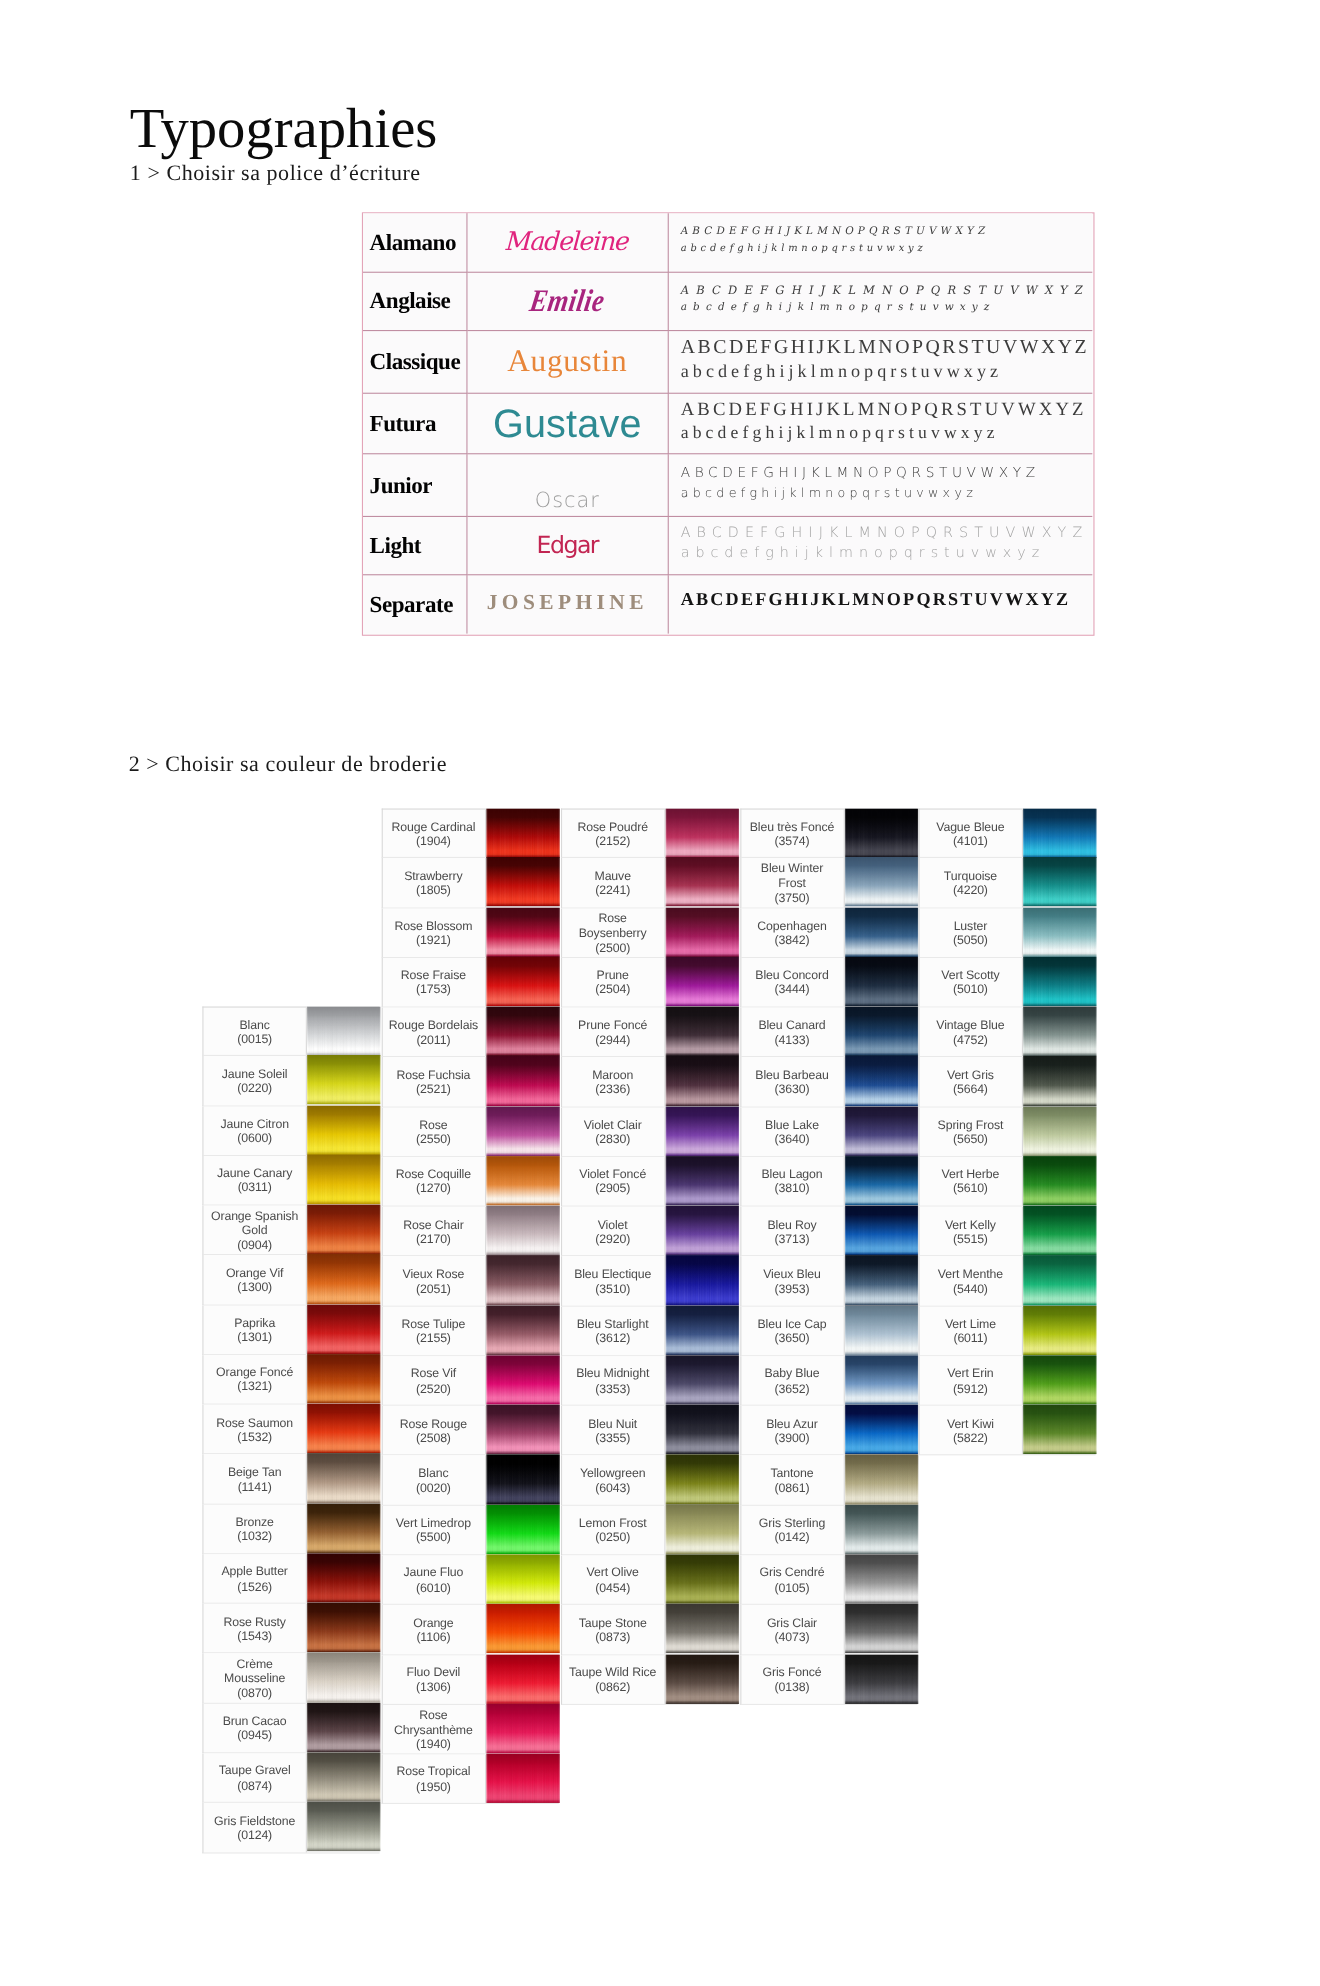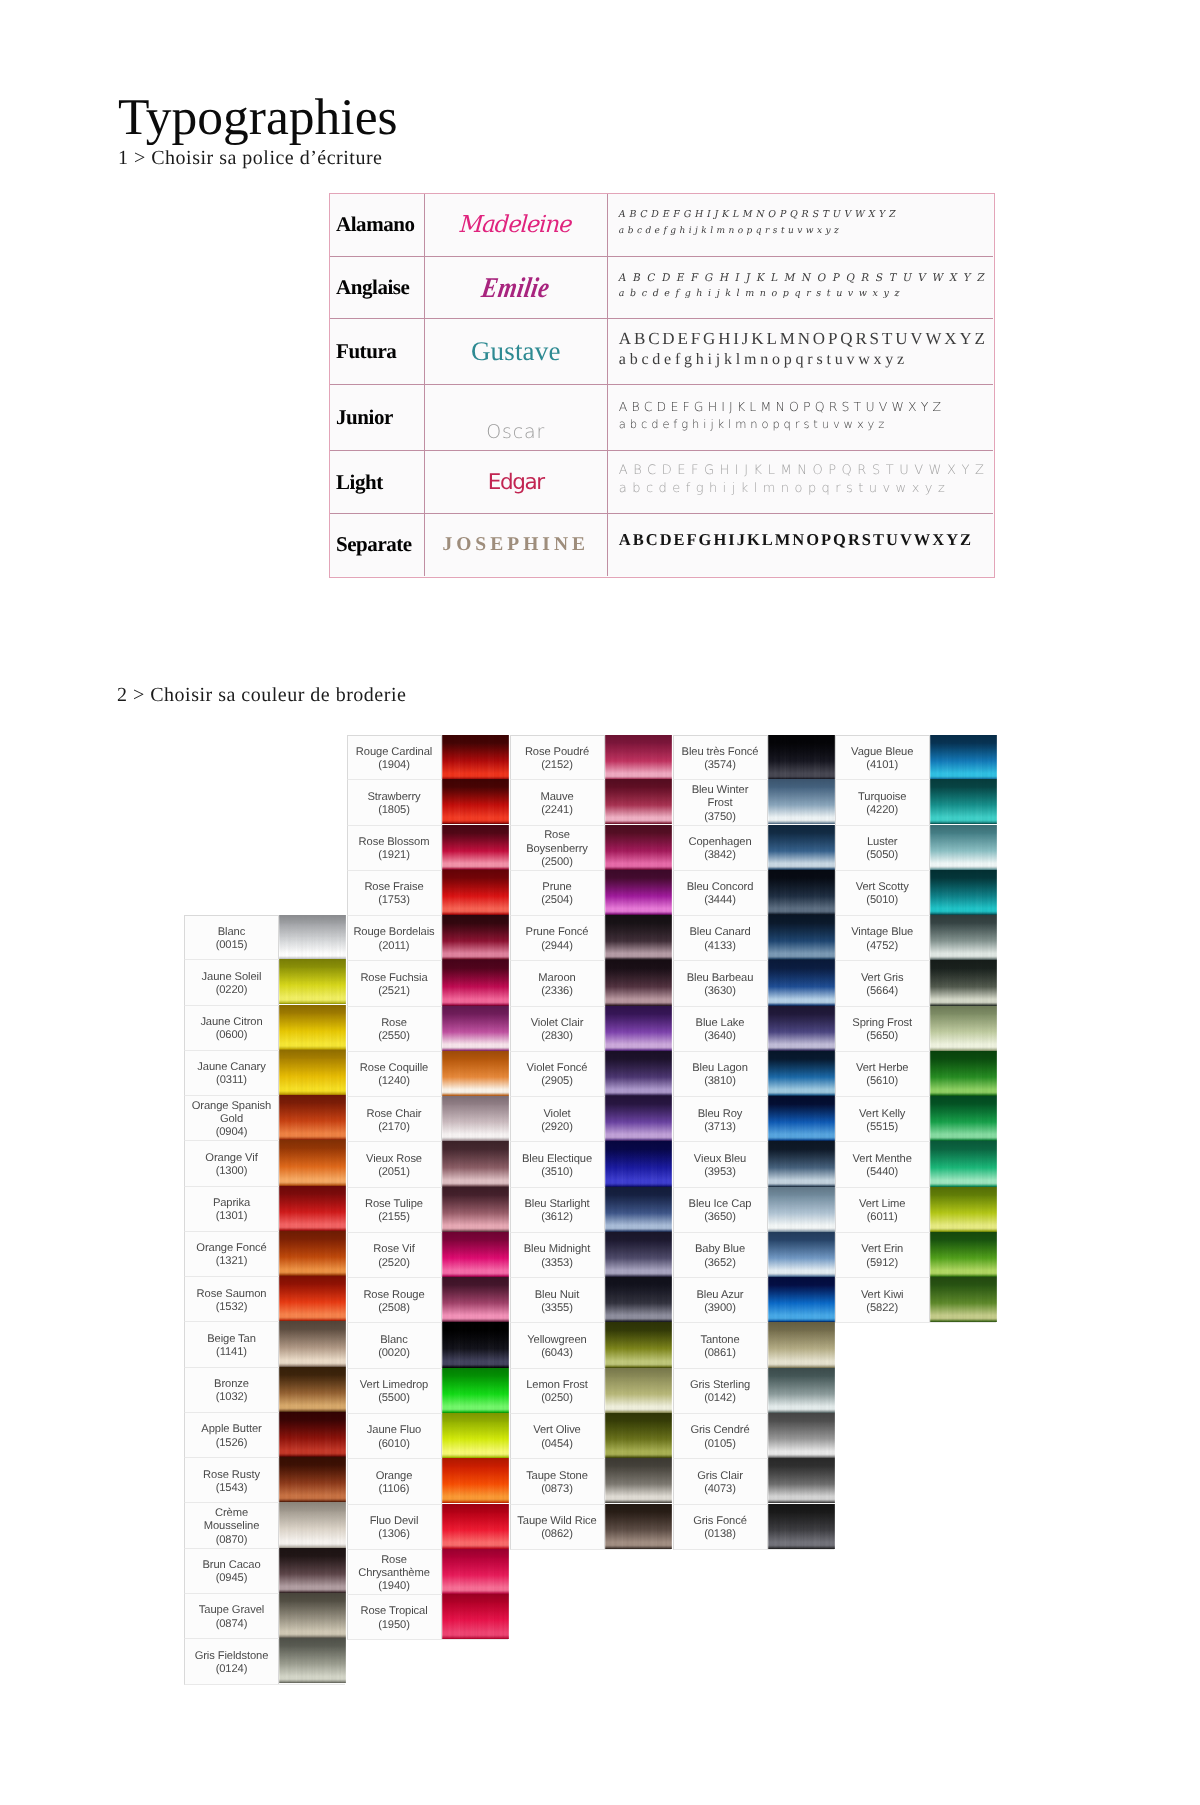--- a/index.html
+++ b/index.html
@@ -32,21 +32,21 @@
 .alpha-u,.alpha-l{display:block;white-space:nowrap;color:#3c3c3c;}
 .alpha-u span,.alpha-l span{display:inline-block;}
 
 
 .smp{display:inline-block;}
 .smp-alamano{font-family:"DejaVu Serif",serif;font-style:italic;font-size:23px;
   letter-spacing:-1.2px;transform:skewX(-4deg) scale(1.0,1.02);font-weight:400;}
 .smp-anglaise{font-family:"Liberation Serif",serif;font-style:italic;font-weight:700;font-size:26px;
   letter-spacing:0.45px;transform:skewX(-9deg) scale(0.92,1.1);}
 .smp-classique{font-family:"Liberation Serif",serif;font-size:28.5px;letter-spacing:0.56px;}
-.smp-futura{font-family:Liberation Serif, serif;font-size:27px;letter-spacing:0.17px;}
+.smp-futura{font-family:Liberation Sans, sans-serif;font-size:36px;letter-spacing:0.17px;}
 .smp-garden{font-family:"Liberation Serif",serif;font-style:italic;font-size:23px;letter-spacing:0.4px;}
 .smp-junior{font-family:"DejaVu Sans",sans-serif;font-weight:300;font-size:19px;letter-spacing:0.84px;}
 .smp-light{font-family:"DejaVu Sans",sans-serif;font-weight:400;font-size:21.5px;letter-spacing:-1.4px;}
 .smp-separate{font-family:"Liberation Serif",serif;font-weight:bold;font-size:19.5px;letter-spacing:4.0px;}
 
 
 .au-alamano{font-family:"DejaVu Serif",serif;font-style:italic;font-size:9.5px;letter-spacing:3.73px;line-height:1.95;}
 .al-alamano{font-family:"DejaVu Serif",serif;font-style:italic;font-size:9px;letter-spacing:3.46px;line-height:1.5;}
 .au-anglaise{font-family:"DejaVu Serif",serif;font-style:italic;font-weight:400;font-size:10.5px;letter-spacing:6.51px;line-height:1.72;display:block;}
 .al-anglaise{font-family:"DejaVu Serif",serif;font-style:italic;font-size:9.5px;letter-spacing:5.59px;line-height:1.55;display:block;}
@@ -112,20 +112,28 @@
       </tr>
       <tr>
         <td class="tc-name"><span>Anglaise</span></td>
         <td class="tc-sample"><span class="smp smp-anglaise" style="color: rgb(168, 36, 126);">Emilie</span></td>
         <td class="tc-alpha">
           <span class="alpha-u au-anglaise"><span class="txt">ABCDEFGHIJKLMNOPQRSTUVWXYZ</span></span>
           <span class="alpha-l al-anglaise"><span class="txt">abcdefghijklmnopqrstuvwxyz</span></span>
         </td>
       </tr>
       <tr>
+        <td class="tc-name"><span>Classique</span></td>
+        <td class="tc-sample"><span class="smp smp-classique" style="color: rgb(232, 134, 58);">Augustin</span></td>
+        <td class="tc-alpha">
+          <span class="alpha-u au-classique"><span class="txt">ABCDEFGHIJKLMNOPQRSTUVWXYZ</span></span>
+          <span class="alpha-l al-classique"><span class="txt">abcdefghijklmnopqrstuvwxyz</span></span>
+        </td>
+      </tr>
+      <tr>
         <td class="tc-name"><span>Futura</span></td>
         <td class="tc-sample"><span class="smp smp-futura" style="color: rgb(46, 138, 146);">Gustave</span></td>
         <td class="tc-alpha">
           <span class="alpha-u au-futura"><span class="txt">ABCDEFGHIJKLMNOPQRSTUVWXYZ</span></span>
           <span class="alpha-l al-futura"><span class="txt">abcdefghijklmnopqrstuvwxyz</span></span>
         </td>
       </tr>
       <tr>
         <td class="tc-name"><span>Junior</span></td>
         <td class="tc-sample"><span class="smp smp-junior" style="color: rgb(157, 157, 157); margin-top: 28px;">Oscar</span></td>
@@ -418,21 +426,21 @@
           </div>
         <div class="cswatch">
             <div class="grad" style="background: linear-gradient(rgb(124, 32, 100) 0%, rgb(124, 32, 100) 18%, rgb(192, 80, 160) 58%, rgb(248, 228, 236) 85%, rgb(248, 228, 236) 93%, rgb(192, 80, 160) 98%, rgb(124, 32, 100) 100%);"></div>
             <div class="tex"></div>
             <div class="shade"></div>
           </div>
       </div>
       <div class="crow">
         <div class="clabel">
             <span class="cname">Rose Coquille</span>
-            <span class="ccode">(1240)</span>
+            <span class="ccode">(1270)</span>
           </div>
         <div class="cswatch">
             <div class="grad" style="background: linear-gradient(rgb(200, 96, 12) 0%, rgb(200, 96, 12) 18%, rgb(232, 136, 56) 58%, rgb(253, 244, 232) 85%, rgb(253, 244, 232) 93%, rgb(232, 136, 56) 98%, rgb(200, 96, 12) 100%);"></div>
             <div class="tex"></div>
             <div class="shade"></div>
           </div>
       </div>
       <div class="crow">
         <div class="clabel">
             <span class="cname">Rose Chair</span>

